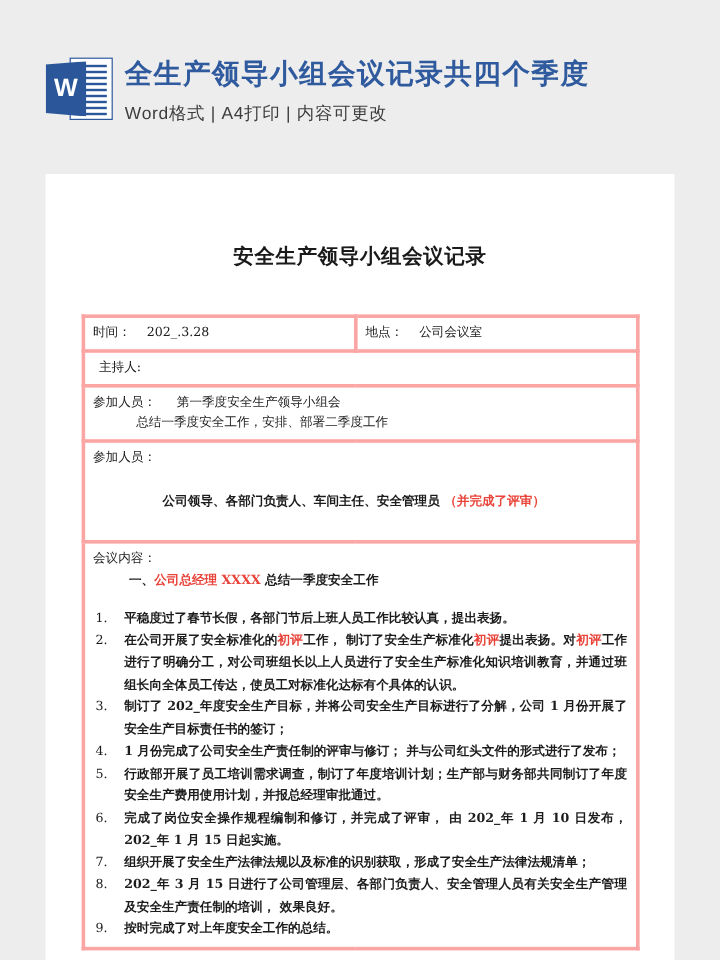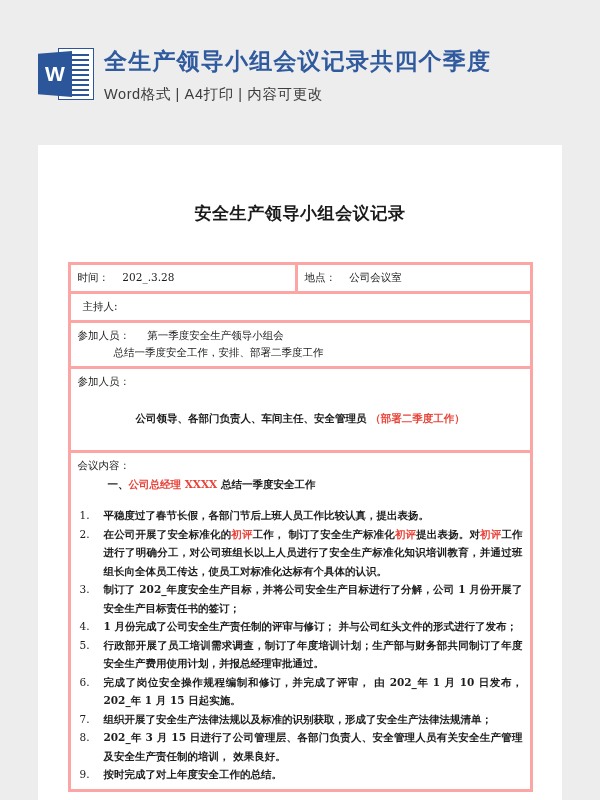--- a/index.html
+++ b/index.html
@@ -240,21 +240,21 @@
           </div>
           <div class="topic-line2">总结一季度安全工作，安排、部署二季度工作</div>
         </td>
       </tr>
 
       <tr>
         <td colspan="2">
           <div class="attend-label">参加人员：</div>
           <div class="attend-body">
             <span>公司领导、各部门负责人、车间主任、安全管理员</span>
-            <span class="red">（部署二季度工作）</span>
+            <span class="red">（并完成了评审）</span>
           </div>
         </td>
       </tr>
 
       <tr>
         <td colspan="2" class="content-cell">
           <div class="content-label">会议内容：</div>
 
           <div class="section-heading">
             <span>一、</span><span class="red">公司总经理 XXXX</span> <span>总结一季度安全工作</span>

